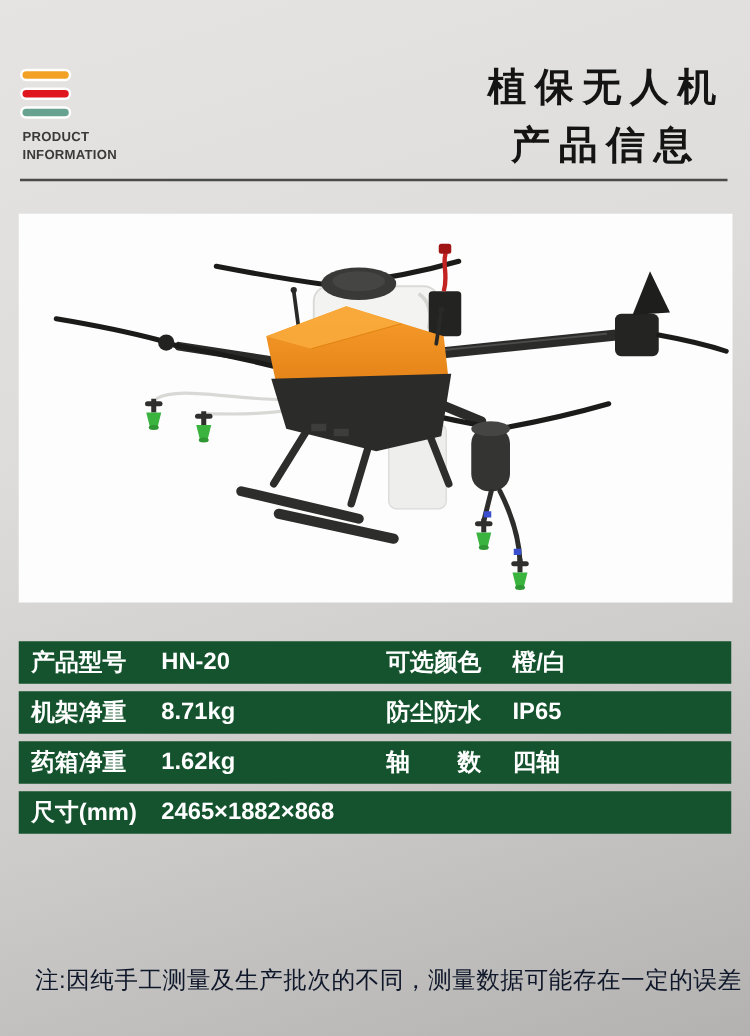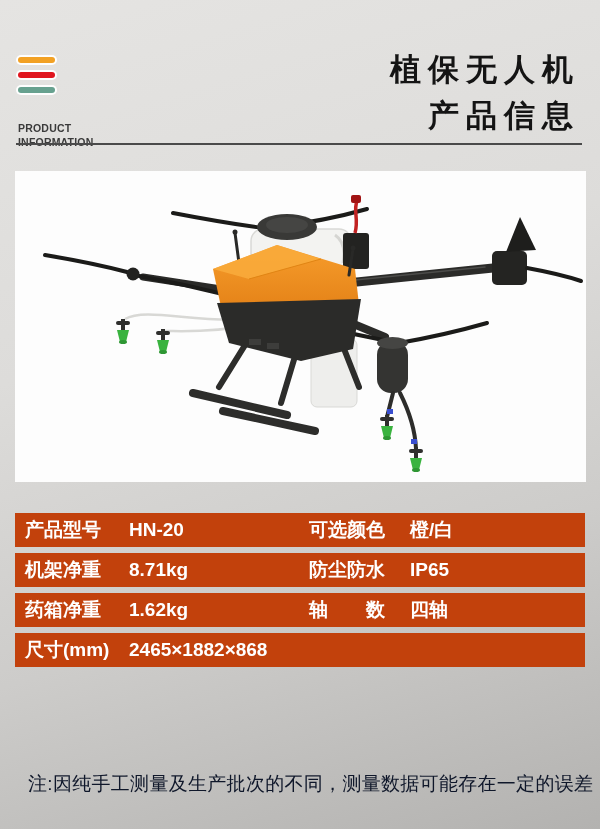--- a/index.html
+++ b/index.html
@@ -5,37 +5,37 @@
   html,body{margin:0;padding:0;}
   body{
     width:600px;height:829px;position:relative;overflow:hidden;
     font-family:"Liberation Sans","DejaVu Sans",sans-serif;
     background:linear-gradient(163deg,#e5e4e2 0%,#dddcda 38%,#cdccca 68%,#b3b2b0 100%);
   }
   
   .logo{position:absolute;left:18px;top:57px;}
   .logo-bar{width:37px;height:6px;border-radius:3px;margin-bottom:9px;
     box-shadow:0 0 0 2px rgba(255,255,255,.95);}
-  .logo-text{margin-top:29px;font-size:10.5px;font-weight:bold;color:#3a3a3a;
+  .logo-text{margin-top:11px;font-size:10.5px;font-weight:bold;color:#3a3a3a;
     line-height:13.5px;letter-spacing:.2px;}
-  .title{position:absolute;right:27px;top:47px;text-align:right;
+  .title{position:absolute;right:27px;top:47px;text-align:center;
     font-size:31px;font-weight:bold;color:#141414;letter-spacing:7px;
     line-height:46px;margin:0;}
   .title span{display:block;margin-right:-7px;}
   .header-rule{position:absolute;left:16px;top:143px;width:566px;height:2px;
     background:#4a4a4a;}
   
   .panel{position:absolute;left:15px;top:171px;width:571px;height:311px;
     background:#fdfdfd;}
   .panel svg{display:block;width:571px;height:311px;}
   
   .spec{position:absolute;left:15px;top:513px;width:570px;}
   .spec-row{display:grid;grid-template-columns:104px 180px 101px 1fr;
     align-items:center;height:34px;margin-bottom:6px;padding-left:10px;
-    box-sizing:border-box;background:#c2410c;color:#ffffff;
+    box-sizing:border-box;background:#14532d;color:#ffffff;
     font-size:19px;font-weight:bold;}
   .spec-row:last-child{margin-bottom:0;}
   .spec-row .wide{grid-column:2/5;}
   
   .note{position:absolute;left:28px;top:771px;width:566px;
     font-size:19px;font-weight:500;color:#0f172a;letter-spacing:.3px;}
 </style>
 </head>
 <body>
 

